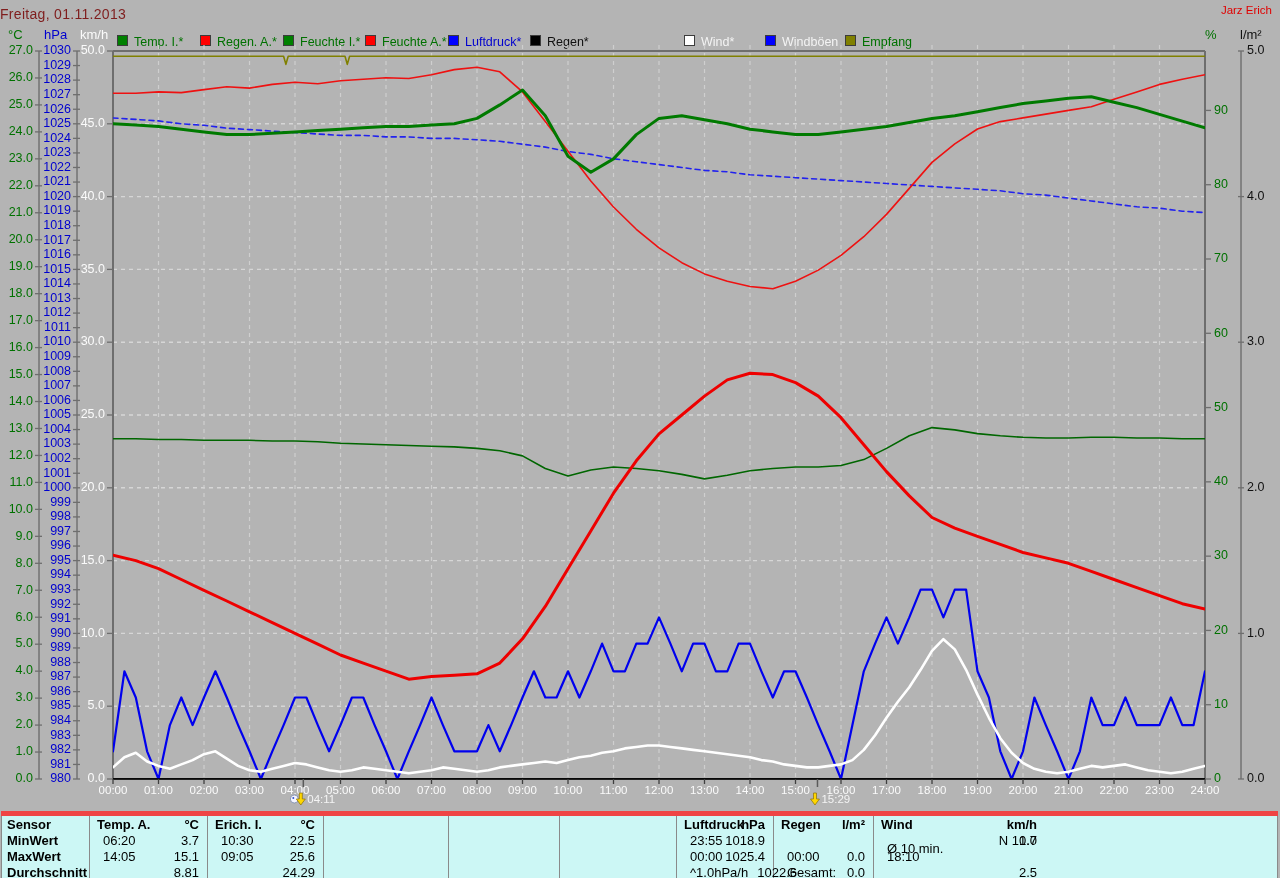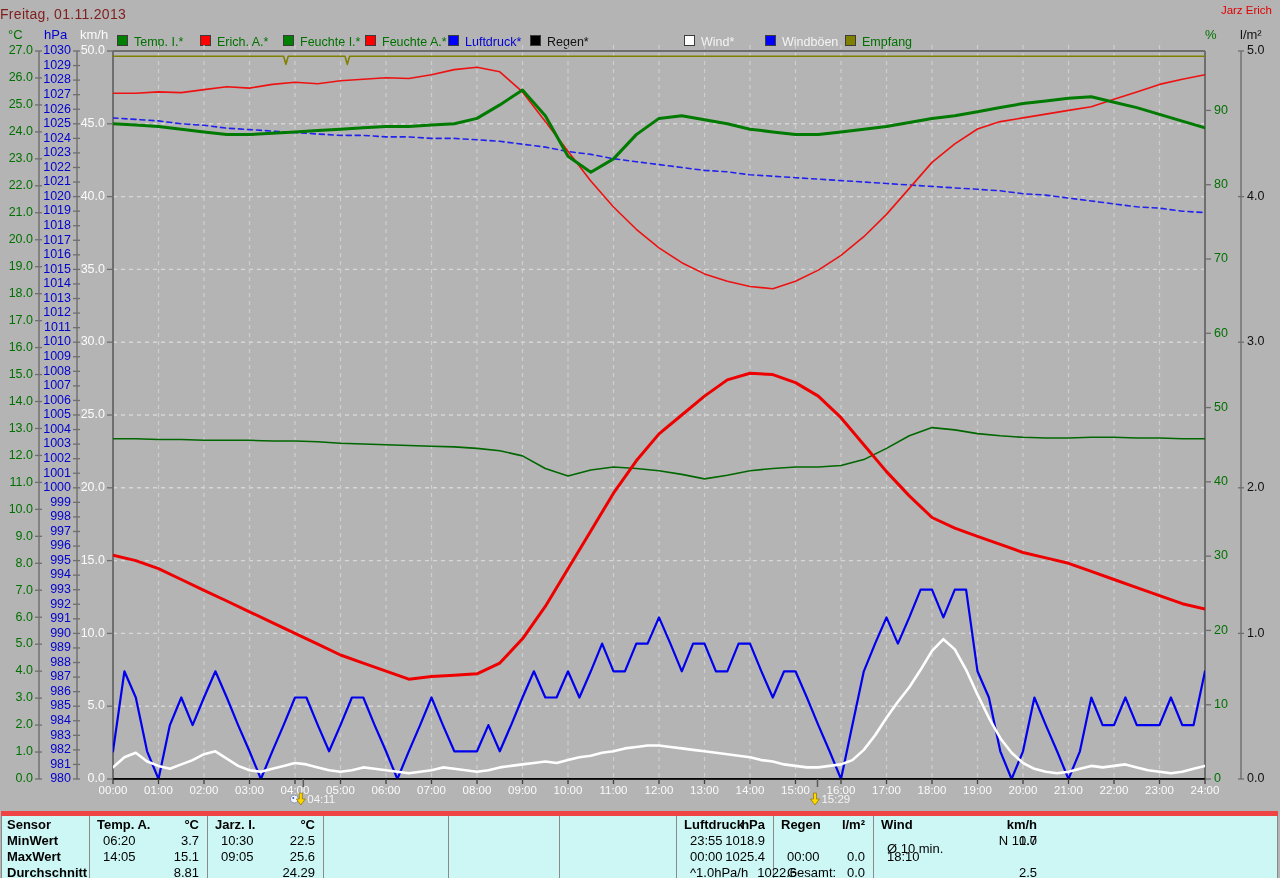--- a/index.html
+++ b/index.html
@@ -37,21 +37,21 @@
   <div id="hdr-pct" class="axhdr">%</div>
   <div id="hdr-lm2" class="axhdr">l/m²</div>
 
   <div id="legend">
       <div class="leg-item" style="left: 117px;">
         <span class="leg-sq" style="background: rgb(0, 128, 0);"></span>
         <span style="color: rgb(0, 113, 0);">Temp. I.*</span>
       </div>
       <div class="leg-item" style="left: 200px;">
         <span class="leg-sq" style="background: rgb(255, 0, 0);"></span>
-        <span style="color: rgb(0, 113, 0);">Erich. A.*</span>
+        <span style="color: rgb(0, 113, 0);">Regen. A.*</span>
       </div>
       <div class="leg-item" style="left: 283px;">
         <span class="leg-sq" style="background: rgb(0, 128, 0);"></span>
         <span style="color: rgb(0, 113, 0);">Feuchte I.*</span>
       </div>
       <div class="leg-item" style="left: 365px;">
         <span class="leg-sq" style="background: rgb(255, 0, 0);"></span>
         <span style="color: rgb(0, 113, 0);">Feuchte A.*</span>
       </div>
       <div class="leg-item" style="left: 448px;">
@@ -425,21 +425,21 @@
       <div class="tcell tbold" style="left: 6px; top: 17px;">MinWert</div>
       <div class="tcell tbold" style="left: 6px; top: 33px;">MaxWert</div>
       <div class="tcell tbold" style="left: 6px; top: 49px;">Durchschnitt</div>
       <div class="tcell tbold" style="left: 96px; top: 1px;">Temp. A.</div>
       <div class="tcell tbold tright" style="left: 88px; top: 1px; width: 110px;">°C</div>
       <div class="tcell " style="left: 102px; top: 17px;">06:20</div>
       <div class="tcell tright" style="left: 88px; top: 17px; width: 110px;">3.7</div>
       <div class="tcell " style="left: 102px; top: 33px;">14:05</div>
       <div class="tcell tright" style="left: 88px; top: 33px; width: 110px;">15.1</div>
       <div class="tcell tright" style="left: 88px; top: 49px; width: 110px;">8.81</div>
-      <div class="tcell tbold" style="left: 214px; top: 1px;">Jarz. I.</div>
+      <div class="tcell tbold" style="left: 214px; top: 1px;">Erich. I.</div>
       <div class="tcell tbold tright" style="left: 206px; top: 1px; width: 108px;">°C</div>
       <div class="tcell " style="left: 220px; top: 17px;">10:30</div>
       <div class="tcell tright" style="left: 206px; top: 17px; width: 108px;">22.5</div>
       <div class="tcell " style="left: 220px; top: 33px;">09:05</div>
       <div class="tcell tright" style="left: 206px; top: 33px; width: 108px;">25.6</div>
       <div class="tcell tright" style="left: 206px; top: 49px; width: 108px;">24.29</div>
       <div class="tcell tbold" style="left: 683px; top: 1px;">Luftdruck</div>
       <div class="tcell tbold tright" style="left: 675px; top: 1px; width: 89px;">hPa</div>
       <div class="tcell " style="left: 689px; top: 17px;">23:55</div>
       <div class="tcell tright" style="left: 675px; top: 17px; width: 89px;">1018.9</div>

